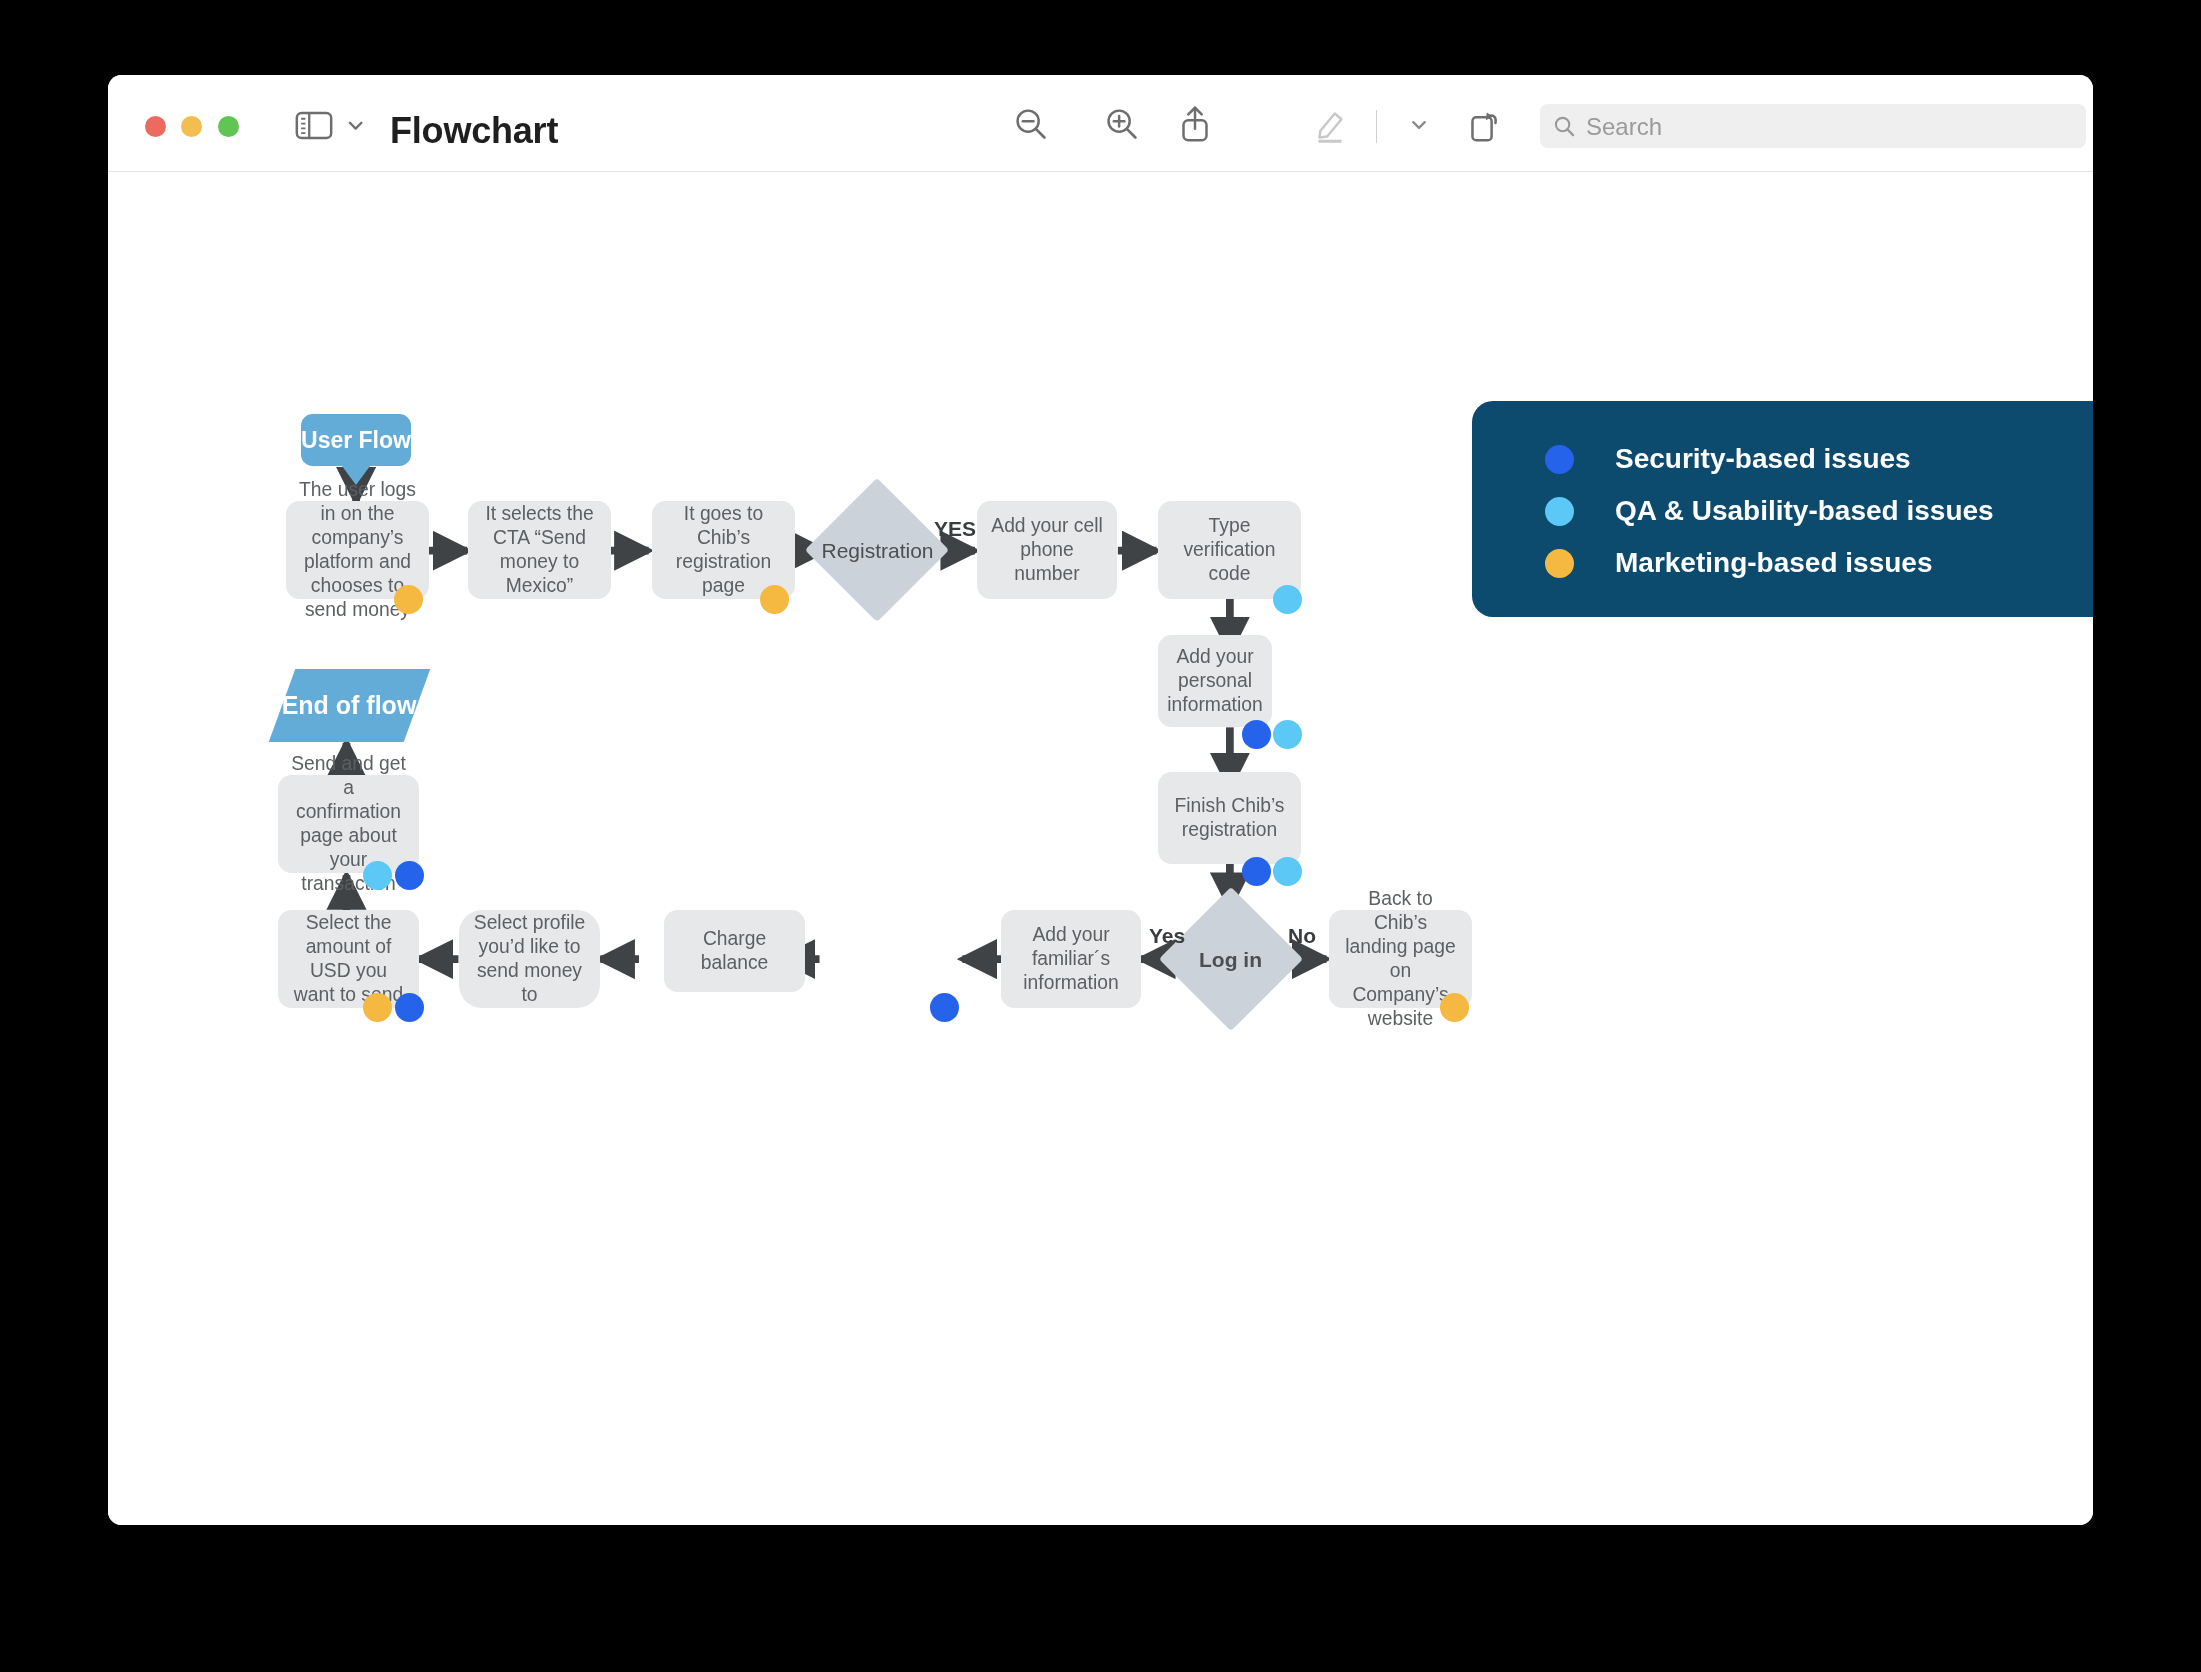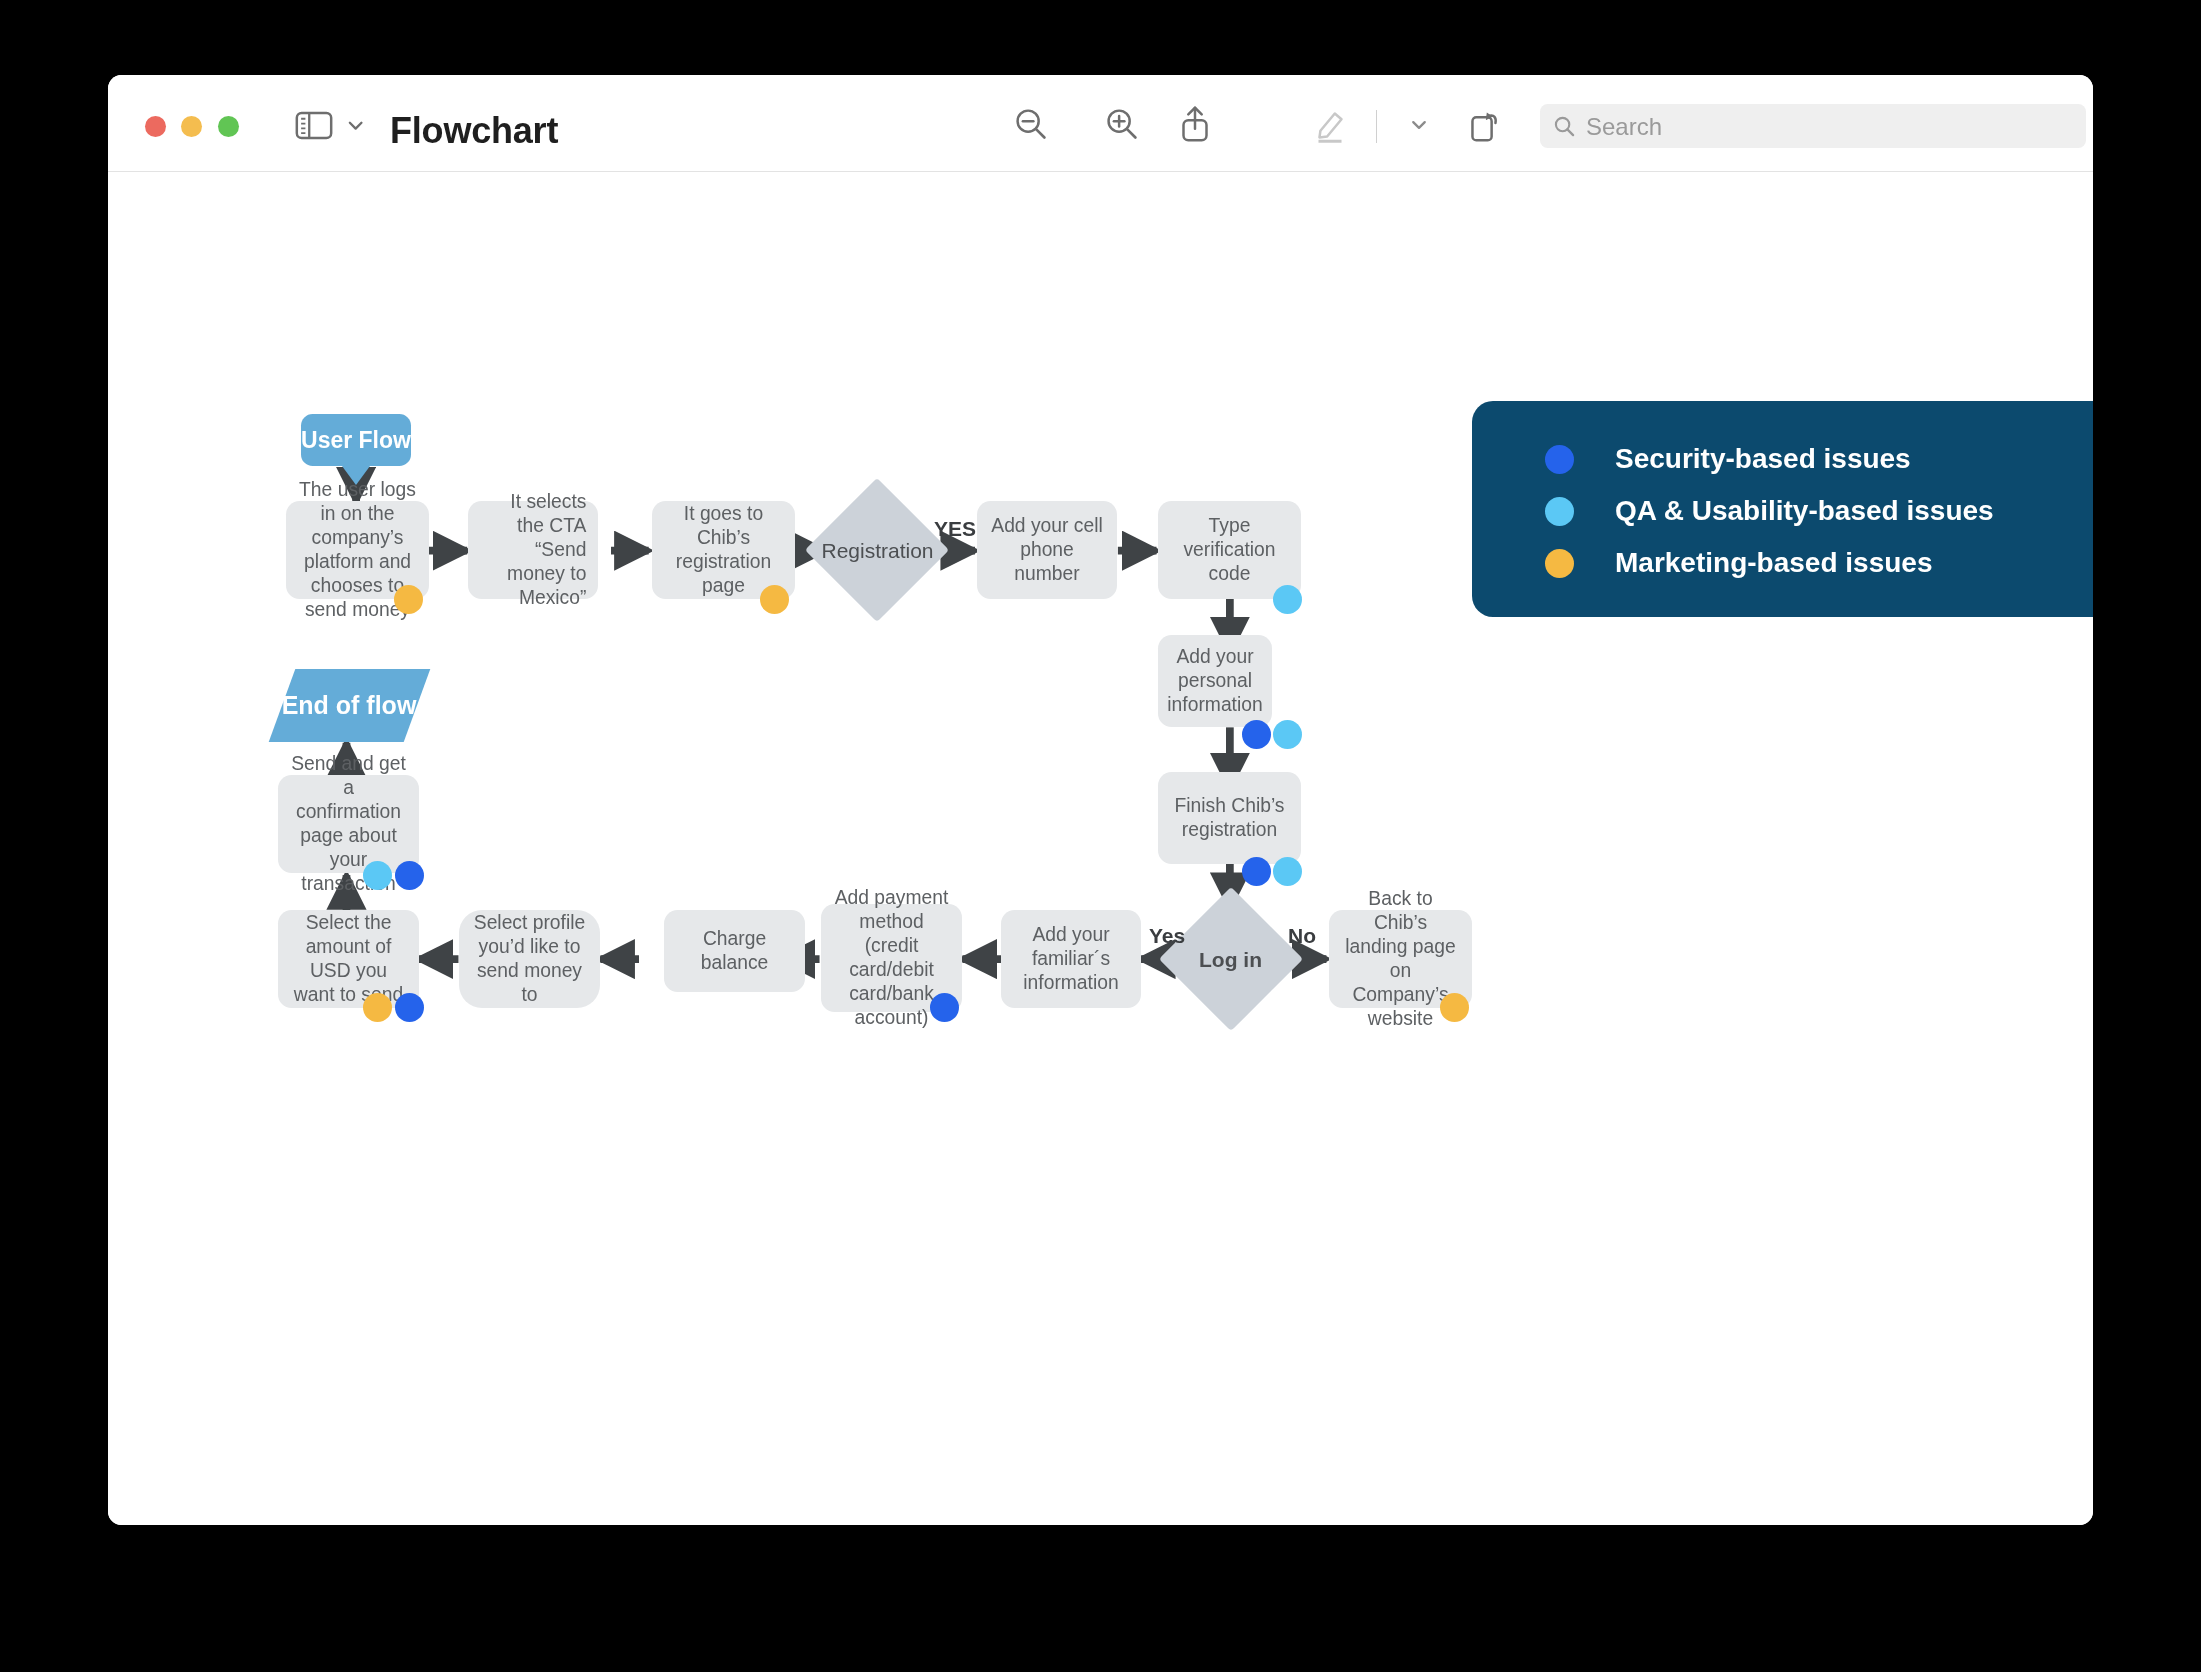--- a/index.html
+++ b/index.html
@@ -359,21 +359,21 @@
       <div class="callout" style="left:193px; top:241px; width:110px; height:52px;">
         <span>User Flow</span>
       </div>
       <div class="callout-tail" style="left:234px; top:293px;"></div>
 
       <div class="node" style="left:178px; top:328px; width:143px; height:98px;">
         <span class="node-text">The user logs in on the company’s platform and chooses to send money</span>
       </div>
       <div class="tag-dot" style="left:286px; top:412px; background:#f5b942;"></div>
 
-      <div class="node" style="left:360px; top:328px; width:130px; height:98px;text-align:right;">
+      <div class="node" style="left:360px; top:328px; width:143px; height:98px;">
         <span class="node-text">It selects the CTA “Send money to Mexico”</span>
       </div>
 
       <div class="node" style="left:544px; top:328px; width:143px; height:98px;">
         <span class="node-text">It goes to Chib’s registration page</span>
       </div>
       <div class="tag-dot" style="left:652px; top:412px; background:#f5b942;"></div>
 
       <div class="diamond" style="left:718px; top:326px; width:102px; height:102px;"></div>
       <div class="diamond-label" style="left:699px; top:360px; width:141px; height:35px;">Registration</div>
@@ -407,23 +407,20 @@
 
       <div class="node" style="left:1221px; top:737px; width:143px; height:98px;">
         <span class="node-text">Back to Chib’s landing page on Company’s website</span>
       </div>
       <div class="tag-dot" style="left:1332px; top:820px; background:#f5b942;"></div>
 
       <div class="node" style="left:893px; top:737px; width:140px; height:98px;">
         <span class="node-text">Add your familiar´s information</span>
       </div>
 
-      <div class="node" style="left:713px; top:731px; width:141px; height:108px;">
-        <span class="node-text">Add payment method (credit card/debit card/bank account)</span>
-      </div>
       <div class="tag-dot" style="left:822px; top:820px; background:#2563eb;"></div>
 
       <div class="node" style="left:532px; top:737px; width:141px; height:82px;margin-left:24px;">
         <span class="node-text">Charge balance</span>
       </div>
 
       <div class="node" style="left:351px; top:737px; width:141px; height:98px;border-radius:23px;">
         <span class="node-text">Select profile you’d like to send money to</span>
       </div>
 

